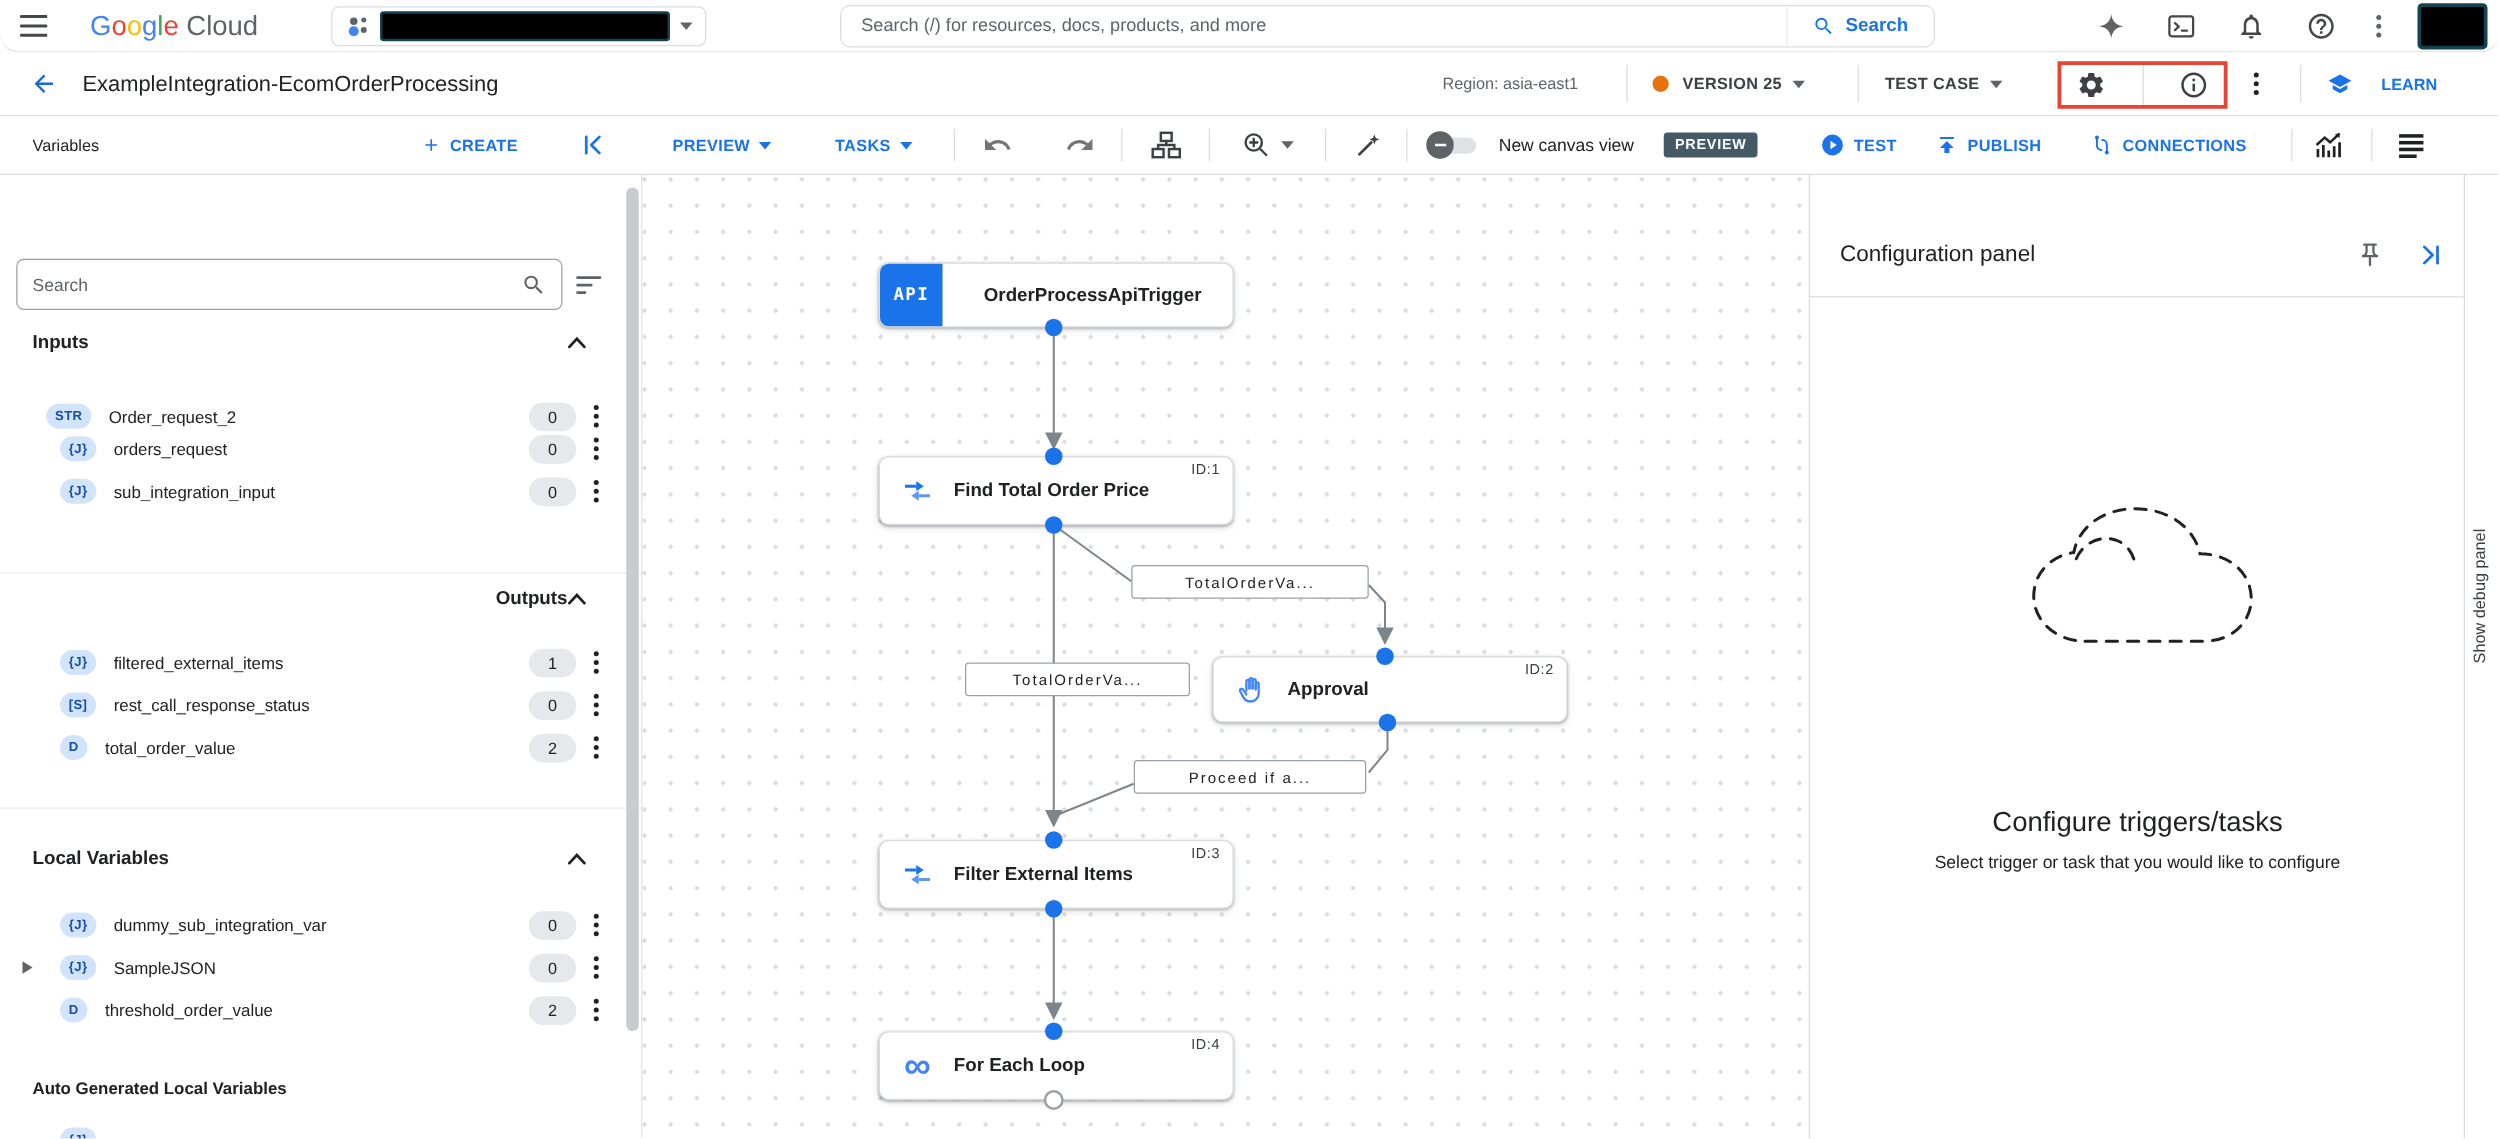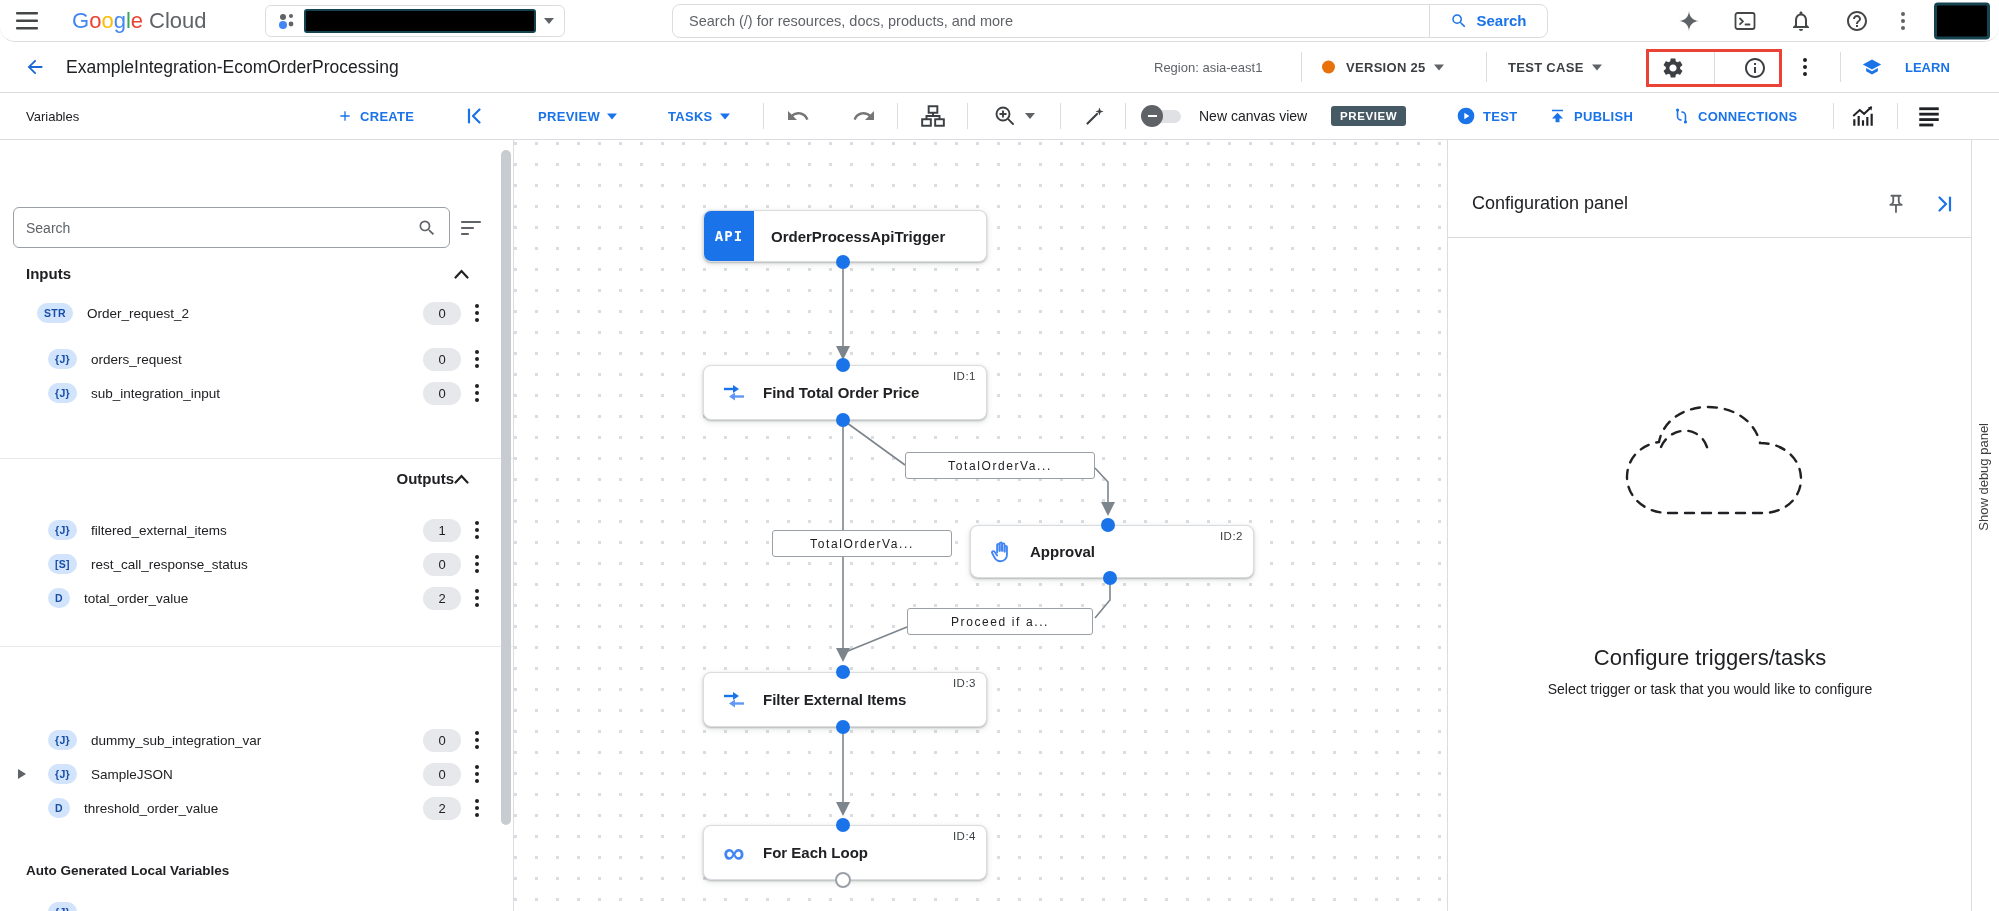--- a/index.html
+++ b/index.html
@@ -331,21 +331,21 @@
           <path d="M2 4h18M2 10h11M2 16h6"></path>
         </svg>
     </span>
 
     <div class="sec-head" style="top:125px;">
       <span class="sec-title">Inputs</span>
       <svg width="15" height="10" viewBox="0 0 15 10" fill="none" stroke="#202124" stroke-width="2.2" stroke-linecap="round">
           <path d="M1.5 8.5 7.5 2l6 6.5"></path>
         </svg>
     </div>
-    <div class="var-row" style="top:156px;padding-left:37px;">
+    <div class="var-row" style="top:176px;padding-left:37px;">
       <span class="type-badge">STR</span>
       <span class="var-name">Order_request_2</span>
       <span class="count-pill">0</span>
       <span class="dots-vert row-dots">
           <i></i>
           <i></i>
           <i></i>
         </span>
     </div>
     <div class="var-row" style="top:202px;">
@@ -401,20 +401,26 @@
       <span class="var-name">total_order_value</span>
       <span class="count-pill">2</span>
       <span class="dots-vert row-dots">
           <i></i>
           <i></i>
           <i></i>
         </span>
     </div>
     <div class="sb-divider" style="top:506px;"></div>
 
+    <div class="sec-head" style="top:538px;">
+      <span class="sec-title">Local Variables</span>
+      <svg width="15" height="10" viewBox="0 0 15 10" fill="none" stroke="#202124" stroke-width="2.2" stroke-linecap="round">
+          <path d="M1.5 8.5 7.5 2l6 6.5"></path>
+        </svg>
+    </div>
     <div class="var-row" style="top:583px;">
       <span class="type-badge">{J}</span>
       <span class="var-name">dummy_sub_integration_var</span>
       <span class="count-pill">0</span>
       <span class="dots-vert row-dots">
           <i></i>
           <i></i>
           <i></i>
         </span>
     </div>
@@ -470,21 +476,21 @@
     <div class="edge-label" style="left:391px; top:312px; width:190px;">
         <span>TotalOrderVa...</span>
       </div>
     <div class="edge-label" style="left:258px; top:390px; width:180px;">
         <span>TotalOrderVa...</span>
       </div>
     <div class="edge-label" style="left:393px; top:468px; width:186px;">
         <span>Proceed if a...</span>
       </div>
 
-    <div class="node" style="left:189px; top:70px; height:52px;">
+    <div class="node" style="left:189px; top:70px; height:52px;gap:16px;">
       <span class="api-badge">API</span>
       <span class="node-title">OrderProcessApiTrigger</span>
     </div>
 
     <div class="node" style="left:189px; top:225px;">
       <span class="node-id">ID:1</span>
       <span class="node-icon">
         <svg width="26" height="26" viewBox="0 0 26 26">
             <path d="M3 9h9" stroke="#1a73e8" stroke-width="2.4"></path>
             <polygon points="12,5 12,13 18,9" fill="#1a73e8"></polygon>

